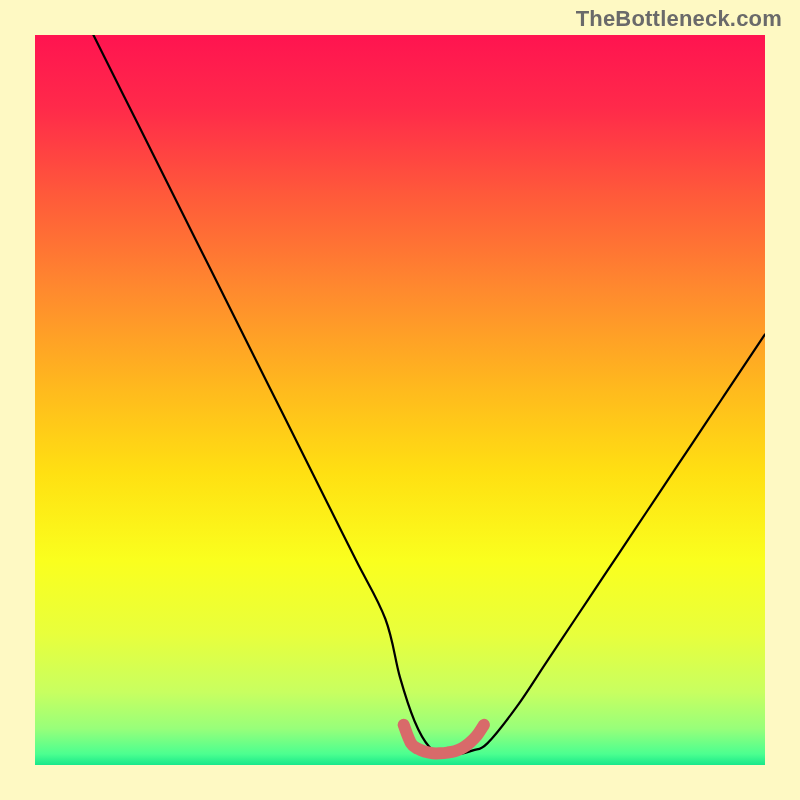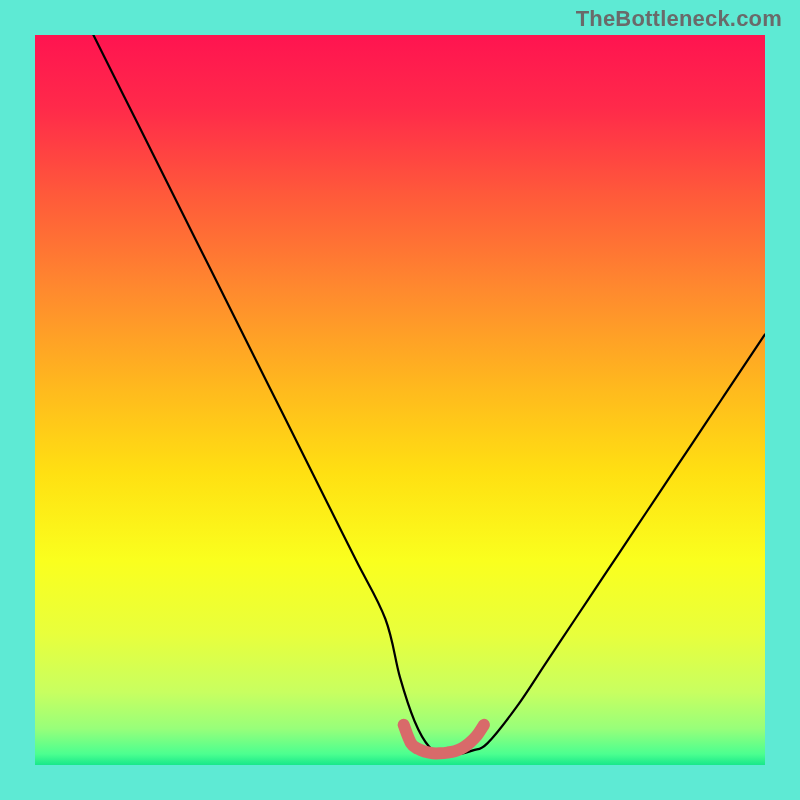--- a/index.html
+++ b/index.html
@@ -8,21 +8,21 @@
     width: 800px;
     height: 800px;
     overflow: hidden;
     background: #000;
     font-family: Arial, Helvetica, sans-serif;
   }
   .frame {
     position: relative;
     width: 800px;
     height: 800px;
-    background: #5eead4;
+    background: #fef9c3;
   }
   .plot-area {
     position: absolute;
     left: 35px;
     top: 35px;
     width: 730px;
     height: 730px;
     overflow: hidden;
   }
   .gradient {

